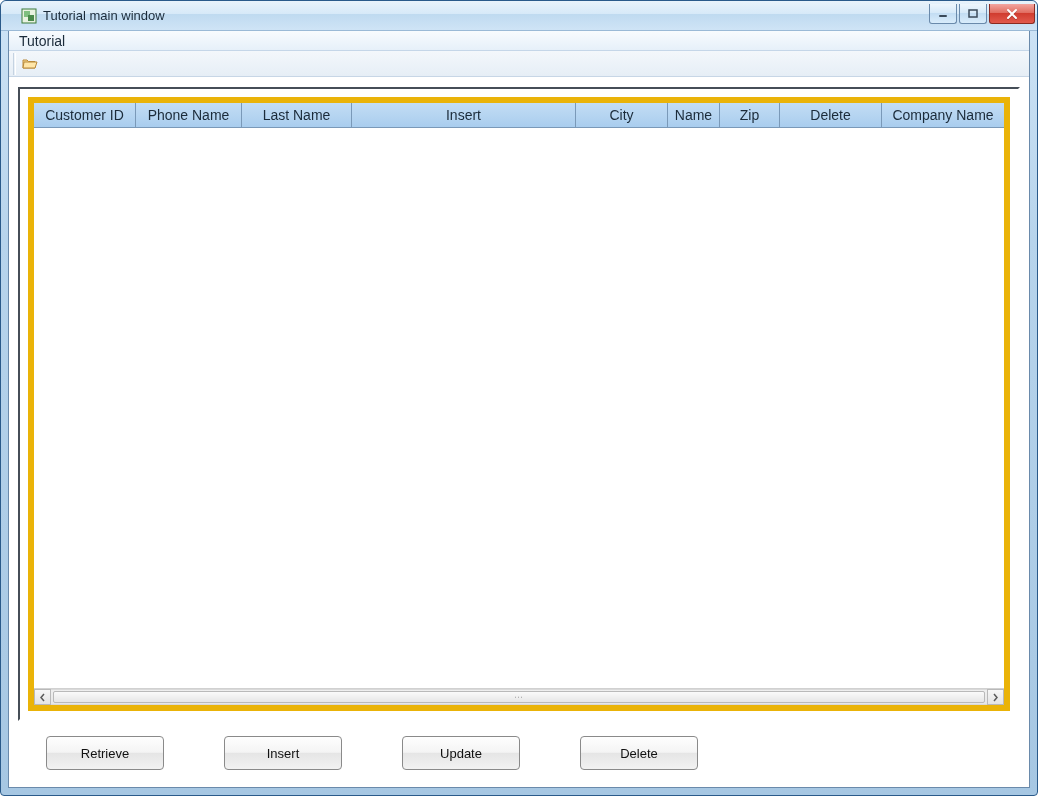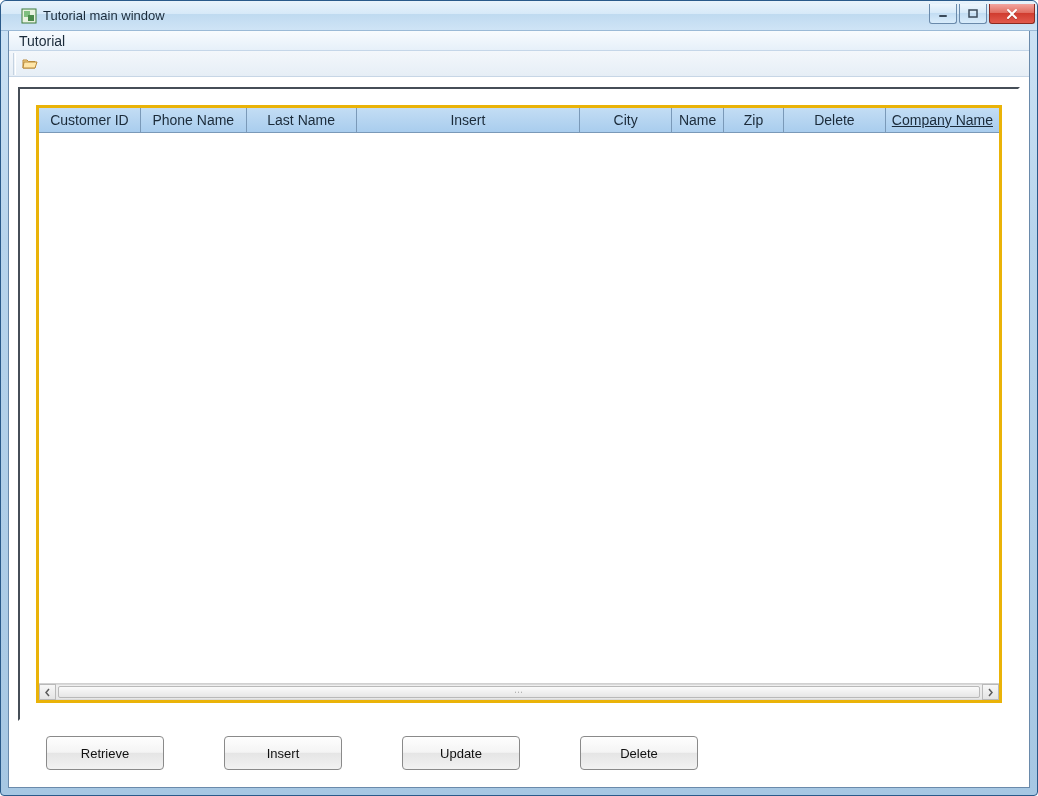--- a/index.html
+++ b/index.html
@@ -126,43 +126,43 @@
     border-left-color: #8a9aab;
     border-right-color: #fff;
     border-bottom-color: #fff;
     background: #fff;
     display: flex;
     flex-direction: column;
     min-height: 0;
   }
   .grid-inner {
     flex: 1;
-    border: 3px solid #eab308;
-    margin: 16px;
+    border: 6px solid #eab308;
+    margin: 8px;
     display: flex;
     flex-direction: column;
     min-height: 0;
   }
   .grid-header {
     display: flex;
     background: linear-gradient(#c3ddf4, #a9cdee);
     border-bottom: 1px solid #7a99b8;
   }
   .col {
     border-right: 1px solid #7a99b8;
     height: 24px;
     display: flex;
     align-items: center;
     justify-content: center;
     color: #1b2b3a;
     font-size: 14px;
     padding: 0 6px;
     white-space: nowrap;
   }
-  .col:last-child { border-right: none; text-decoration: underline; }
+  .col:last-child { border-right: none; }
   .grid-body { flex: 1; background: #fff; }
   
   .hscroll {
     height: 17px;
     background: #f0f0f0;
     border-top: 1px solid #d1d1d1;
     display: flex;
     align-items: stretch;
   }
   .hscroll .sbtn {

